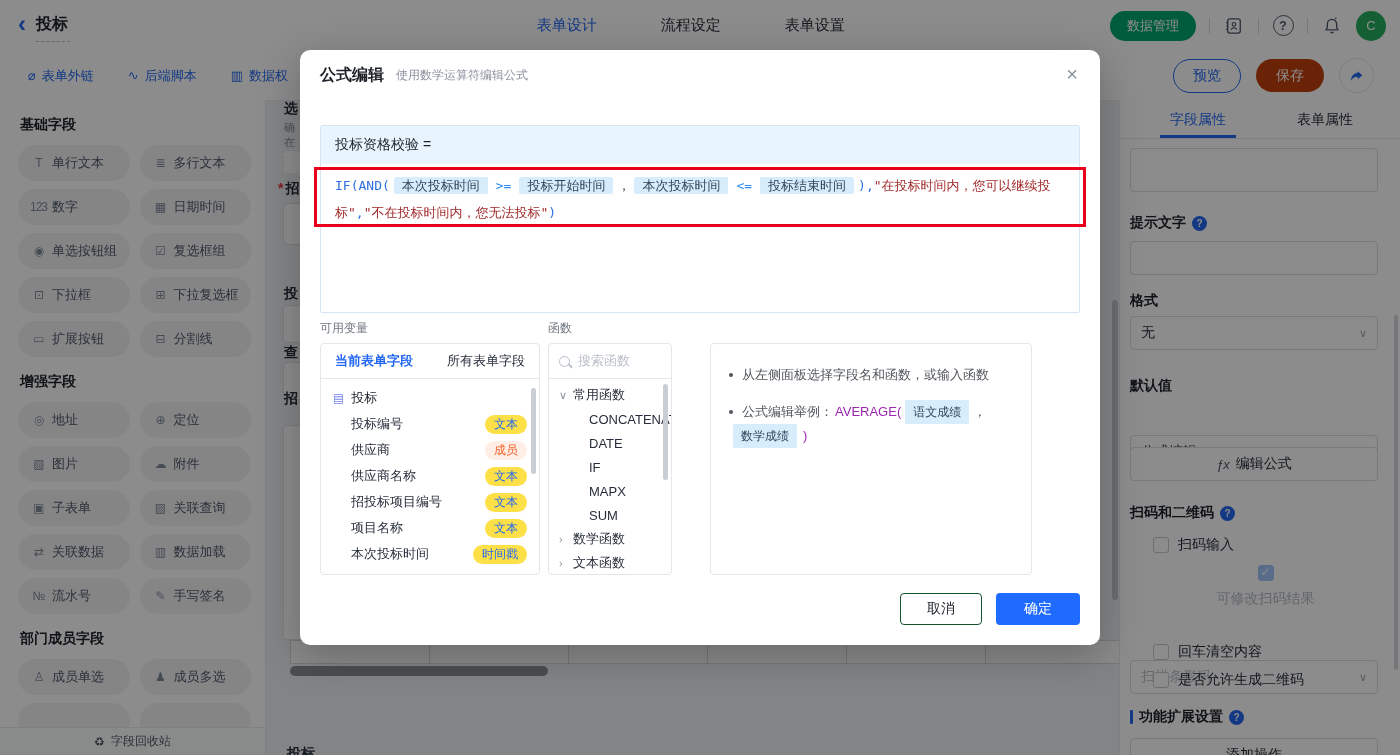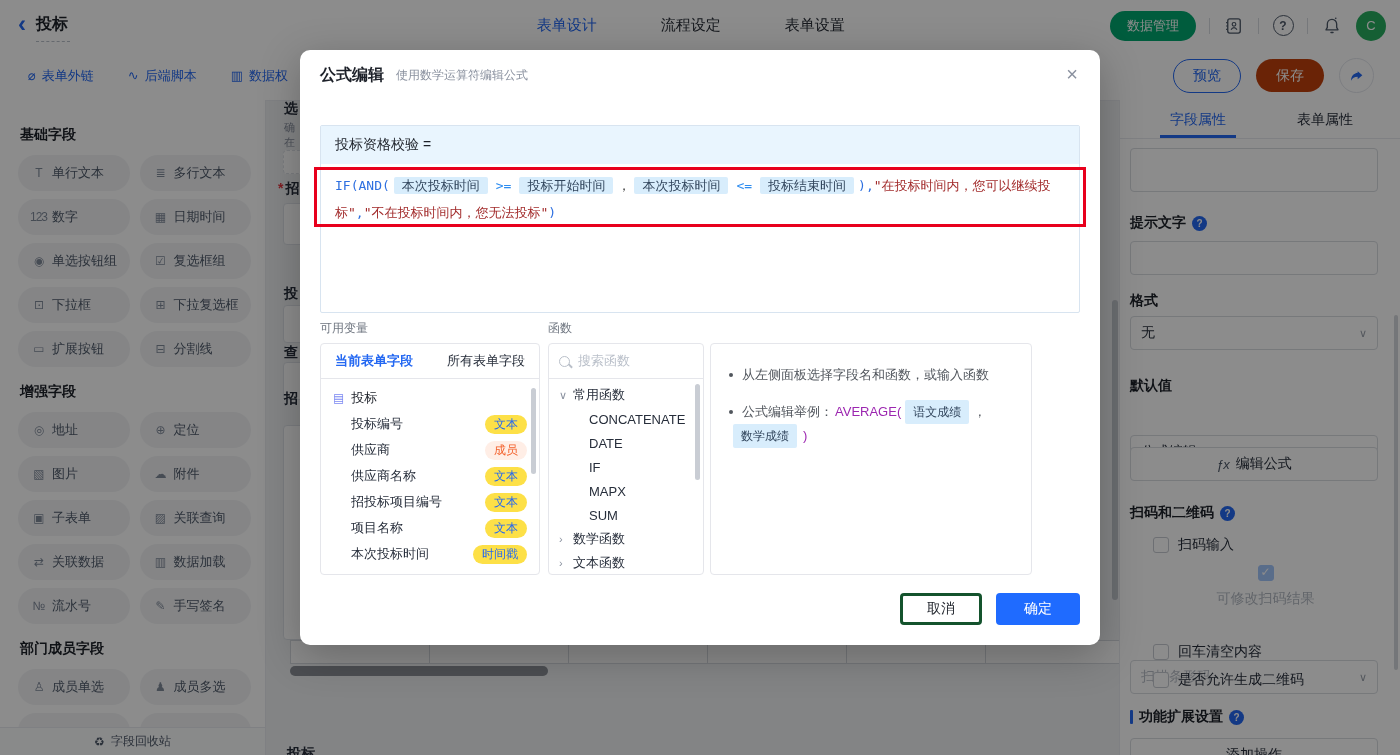--- a/index.html
+++ b/index.html
@@ -25,21 +25,21 @@
   .sublink{color:#2468f2;font-size:13px;display:flex;align-items:center;gap:6px;cursor:pointer;}
   .sublink .si{font-size:13px;}
   .sub-right{position:absolute;right:26px;display:flex;align-items:center;gap:15px;}
   .btn-preview{height:32px;padding:0 19px;border:1px solid #2468f2;color:#2468f2;border-radius:17px;background:#fff;display:flex;align-items:center;font-size:14px;cursor:pointer;}
   .btn-save{height:33px;padding:0 20px;border-radius:17px;background:#c2410c;color:#fff;display:flex;align-items:center;font-size:14px;cursor:pointer;}
   .btn-share{width:33px;height:33px;border-radius:50%;background:#fff;border:1px solid #e3e6ec;display:flex;align-items:center;justify-content:center;cursor:pointer;}
   
   .leftbar{position:absolute;top:100px;left:0;width:265px;bottom:0;background:#fff;border-right:1px solid #e8eaee;overflow:hidden;z-index:1;}
   .lb-inner{padding:14px 14px 0 18px;}
   .sec-title{font-size:14px;font-weight:700;margin:16px 0 11px 2px;}
-  .sec-title:first-child{margin-top:12px;}
+  .sec-title:first-child{margin-top:2px;}
   .fgrid{display:grid;grid-template-columns:1fr 1fr;gap:8px 10px;}
   .fpill{height:36px;border-radius:18px;background:#f2f3f5;display:flex;align-items:center;padding:0 8px 0 11px;font-size:13px;color:#4e5969;cursor:pointer;white-space:nowrap;overflow:hidden;}
   .fpill .fi{width:19px;color:#808a9a;font-size:12px;flex:none;text-align:center;margin-right:4px;letter-spacing:-1px;}
   .recycle{position:absolute;left:0;right:0;bottom:0;height:27px;background:#fafbfc;border-top:1px solid #e8eaee;display:flex;align-items:center;justify-content:center;gap:6px;font-size:12px;color:#4e5969;cursor:pointer;}
   
   .canvas{position:absolute;top:100px;left:265px;right:280px;bottom:0;background:#eef0f3;overflow:hidden;}
   .frag{position:absolute;font-size:14px;font-weight:700;color:#272e3b;}
   .frag.small{font-size:11px;font-weight:400;color:#8a919f;}
   .req{color:#e5353e;margin-right:2px;}
   .gbox{position:absolute;background:#fff;border:1px solid #dfe2e8;border-radius:4px;}
@@ -106,21 +106,21 @@
   .frow{display:flex;align-items:center;height:24px;padding-left:10px;font-size:13px;color:#272e3b;cursor:pointer;}
   .frow .caret{width:14px;color:#8a919f;font-size:11px;flex:none;}
   .frow.tok-func{padding-left:26px;}
   .fp-scroll{position:absolute;right:3px;top:40px;width:5px;height:96px;border-radius:3px;background:#c9cdd4;}
   .m-tips{padding:6px 18px;font-size:13px;color:#51565d;}
   .tipline{display:flex;align-items:center;flex-wrap:wrap;margin-top:14px;line-height:22px;}
   .tipline::before{content:"";width:4px;height:4px;border-radius:50%;background:#51565d;margin-right:9px;flex:none;}
   .tip-fn{color:#9c26b0;margin-left:2px;}
   .tip-chip{background:#d8edfc;color:#31455c;padding:1px 8px;border-radius:2px;margin:0 4px;font-size:12px;}
   .m-btn{position:absolute;top:543px;height:32px;border-radius:4px;font-size:14px;display:flex;align-items:center;justify-content:center;cursor:pointer;box-sizing:border-box;}
-  .m-cancel{left:600px;width:82px;border:3px solid #14532d;background:#fff;color:#1d2129;}
+  .m-cancel{left:600px;width:82px;border:1px solid #14532d;background:#fff;color:#1d2129;}
   .m-ok{left:696px;width:84px;background:#1f6bff;color:#fff;}
   svg{display:block;}
 </style>
 </head>
 <body>
 
 <div id="app">
 
   <div class="topbar">
     <span class="back">‹</span>
@@ -455,21 +455,21 @@
           </div>
 
           <div class="vrow">
             <span>本次投标时间</span>
             <span class="vbadge tok-time">时间戳</span>
           </div>
         </div>
       <div class="vp-scroll"></div>
     </div>
 
-    <div class="m-panel" style="left:248px;width:156px;">
+    <div class="m-panel" style="left:248px;width:124px;">
       <div class="fp-search">
         <span class="mag"></span>
         <span>搜索函数</span>
       </div>
       <div style="padding-top:4px;">
 
           <div class="frow tok-group">
             <span class="caret">∨</span>
             <span>常用函数</span>
           </div>

